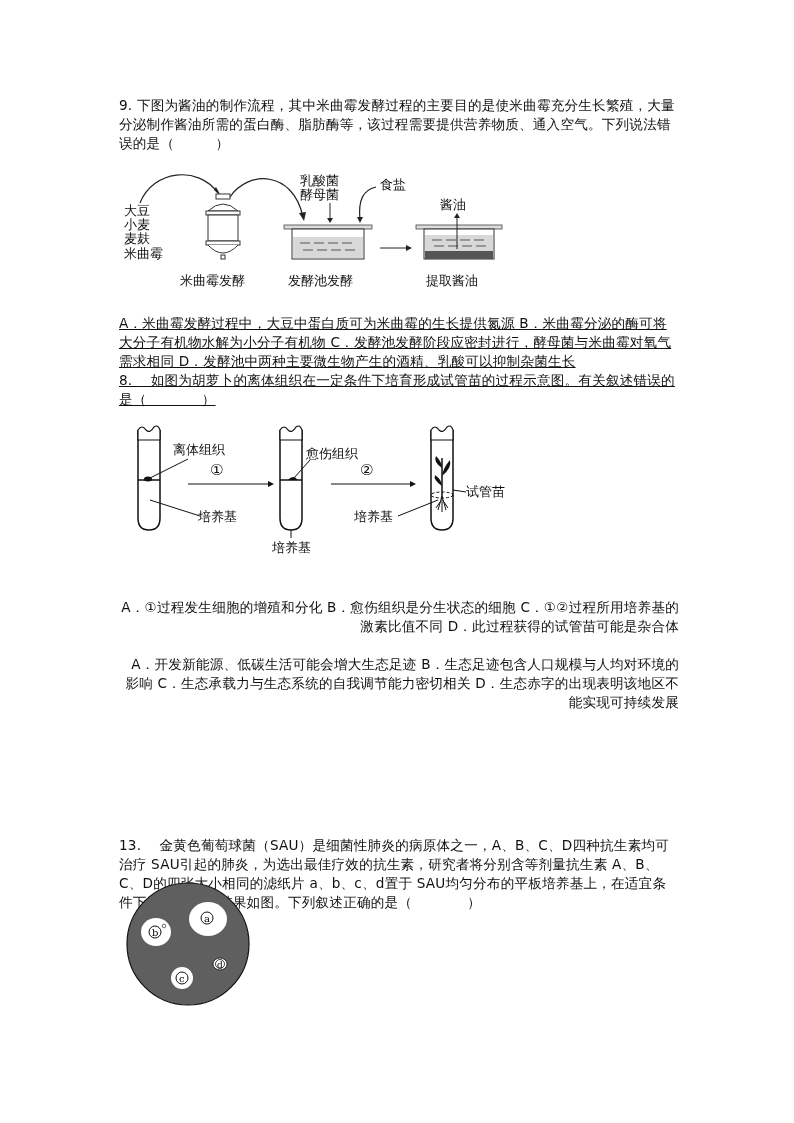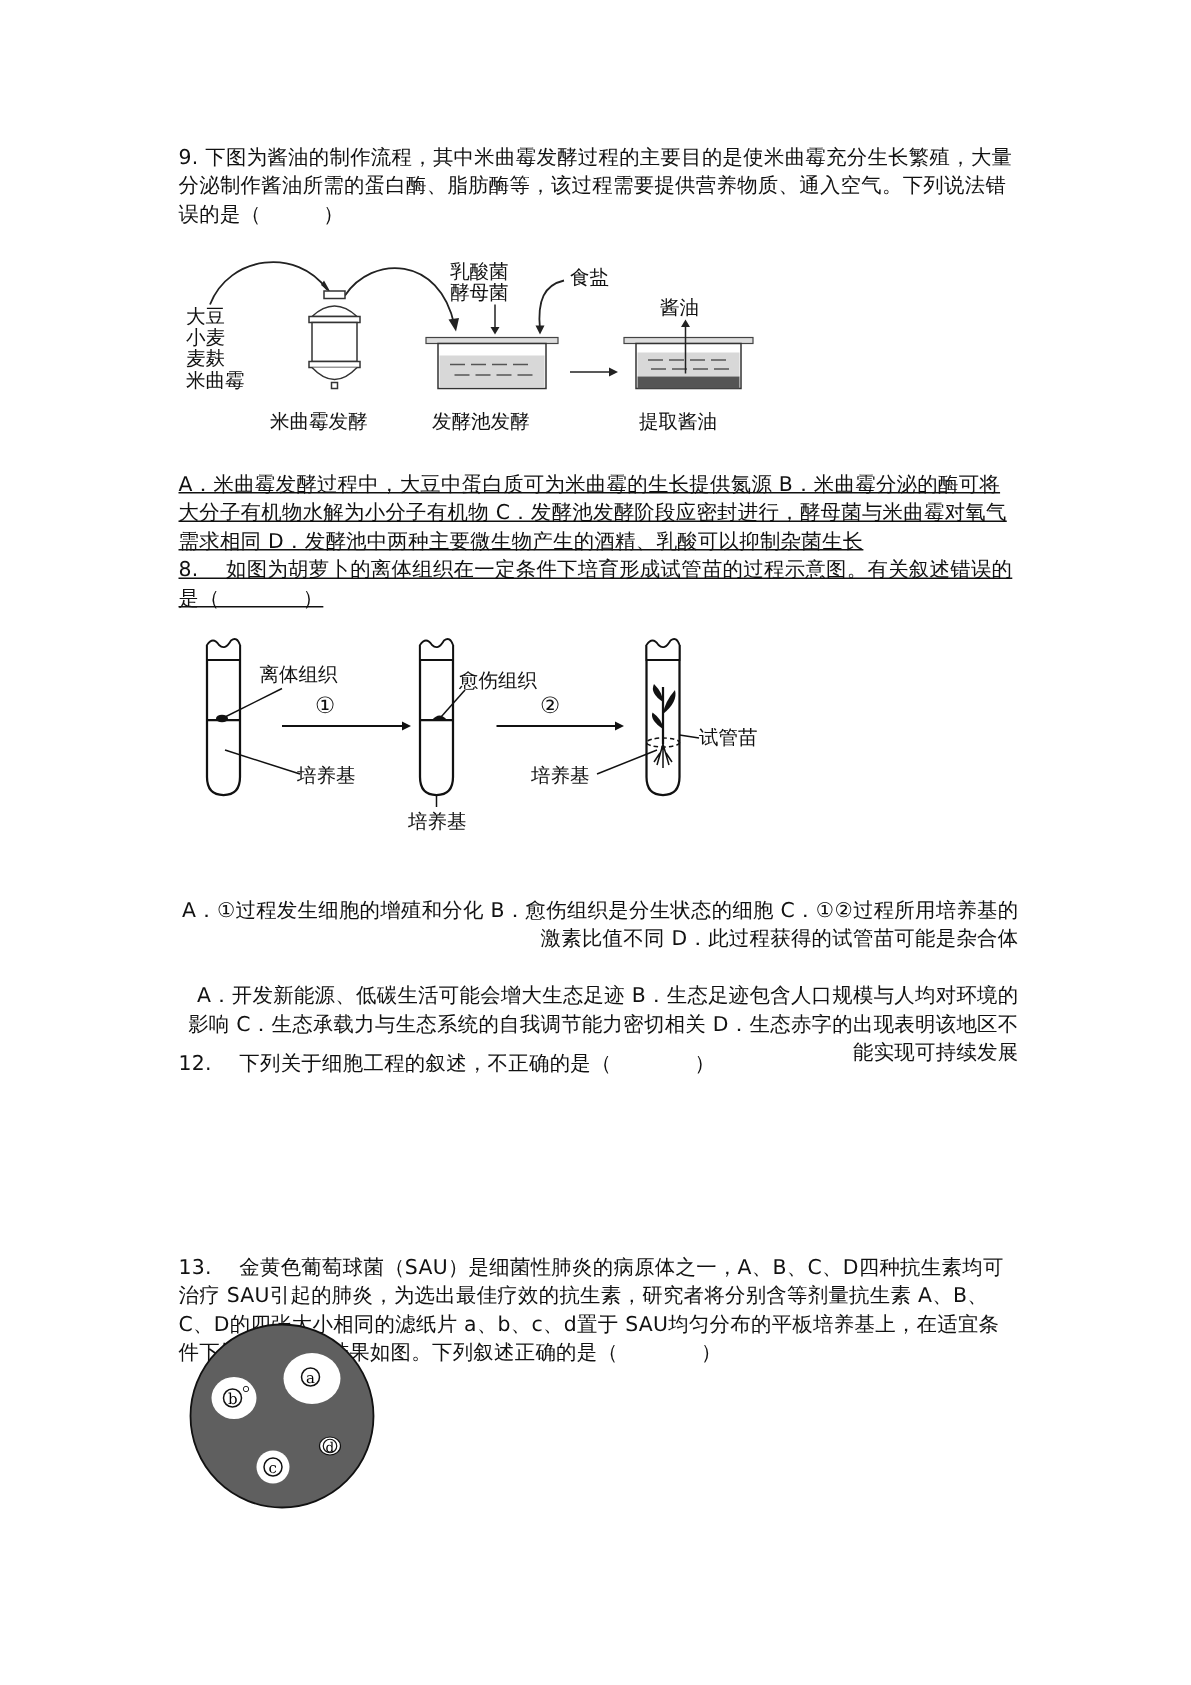--- a/index.html
+++ b/index.html
@@ -136,21 +136,21 @@
   </svg>
 </div>
 
 <div class="para q10opt">
   <span>A．①过程发生细胞的增殖和分化 B．愈伤组织是分生状态的细胞 C．①②过程所用培养基的激素比值不同 D．此过程获得的试管苗可能是杂合体</span><br>
   <br>
   <span>A．开发新能源、低碳生活可能会增大生态足迹 B．生态足迹包含人口规模与人均对环境的影响 C．生态承载力与生态系统的自我调节能力密切相关 D．生态赤字的出现表明该地区不能实现可持续发展</span>
 </div>
 
 <div class="para q12">
-  <span>12.　 下列关于细胞工程的叙述，不正确的是（　　　　）</span><br>
+  <br>
 </div>
 
 <div class="para q13">13.　 金黄色葡萄球菌（SAU）是细菌性肺炎的病原体之一，A、B、C、D四种抗生素均可治疗 SAU引起的肺炎，为选出最佳疗效的抗生素，研究者将分别含等剂量抗生素 A、B、C、D的四张大小相同的滤纸片 a、b、c、d置于 SAU均匀分布的平板培养基上，在适宜条件下培养 48h，结果如图。下列叙述正确的是（　　　　）</div>
 
 <div class="fig" style="left:124px; top:880px;">
   <svg width="130" height="130" viewBox="0 0 130 130">
     <circle cx="64" cy="64" r="61" fill="#5f5f5f" stroke="#111" stroke-width="1.2"></circle>
 
     <ellipse cx="84" cy="39" rx="19" ry="17" fill="#fff"></ellipse>
     <circle cx="83" cy="38" r="6" fill="#fff" stroke="#111" stroke-width="1"></circle>

